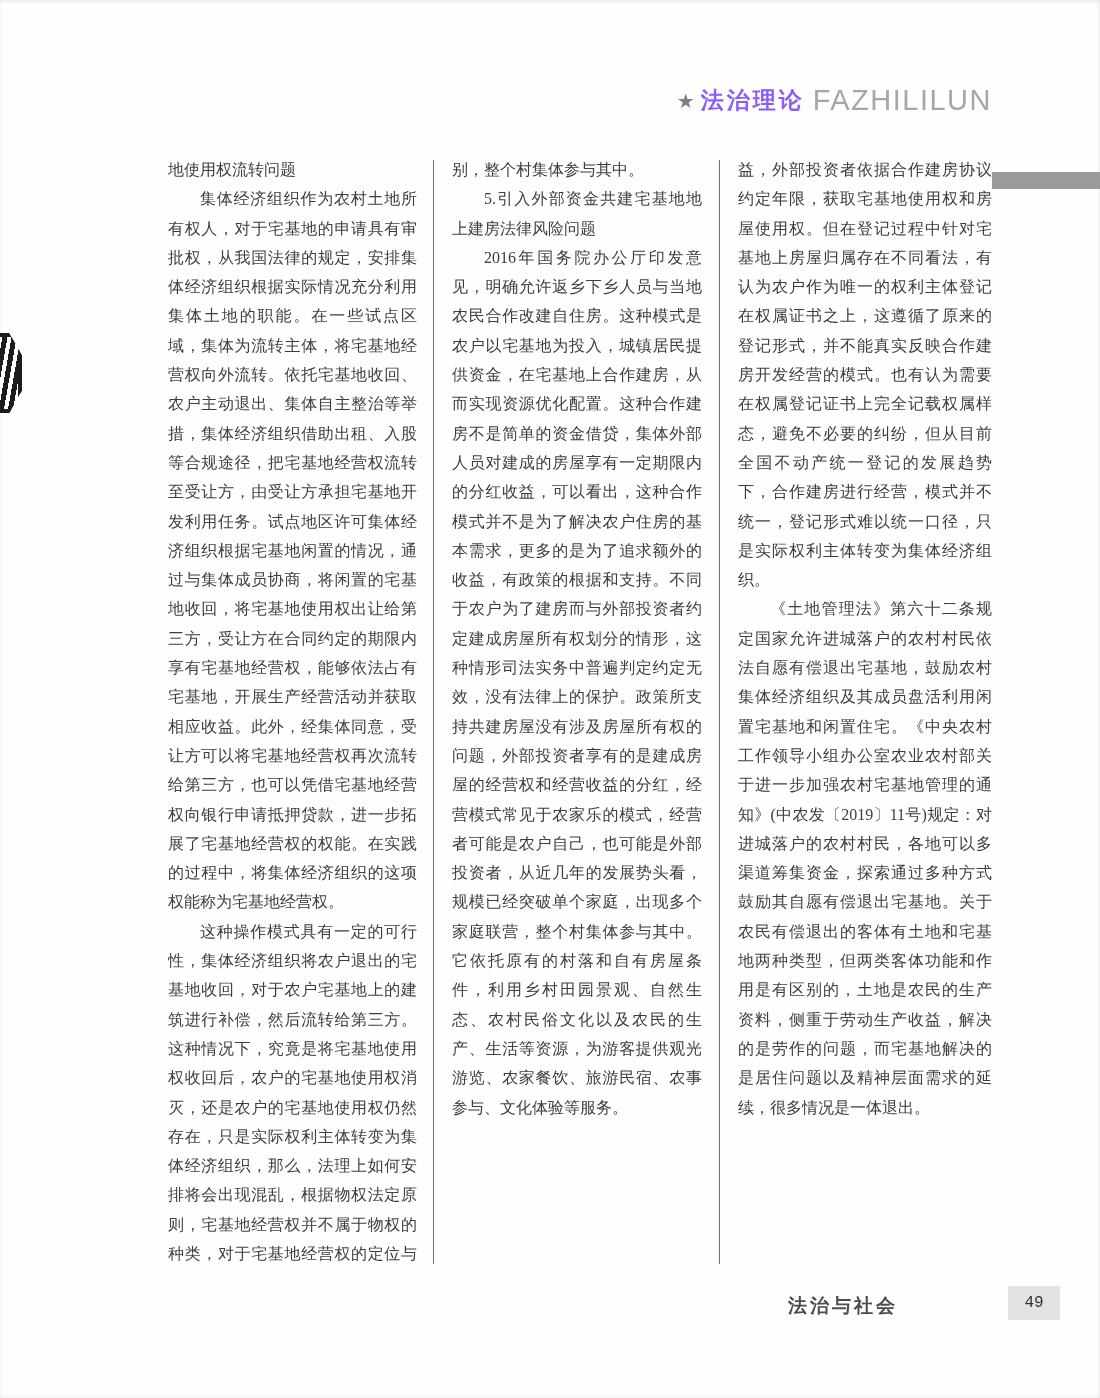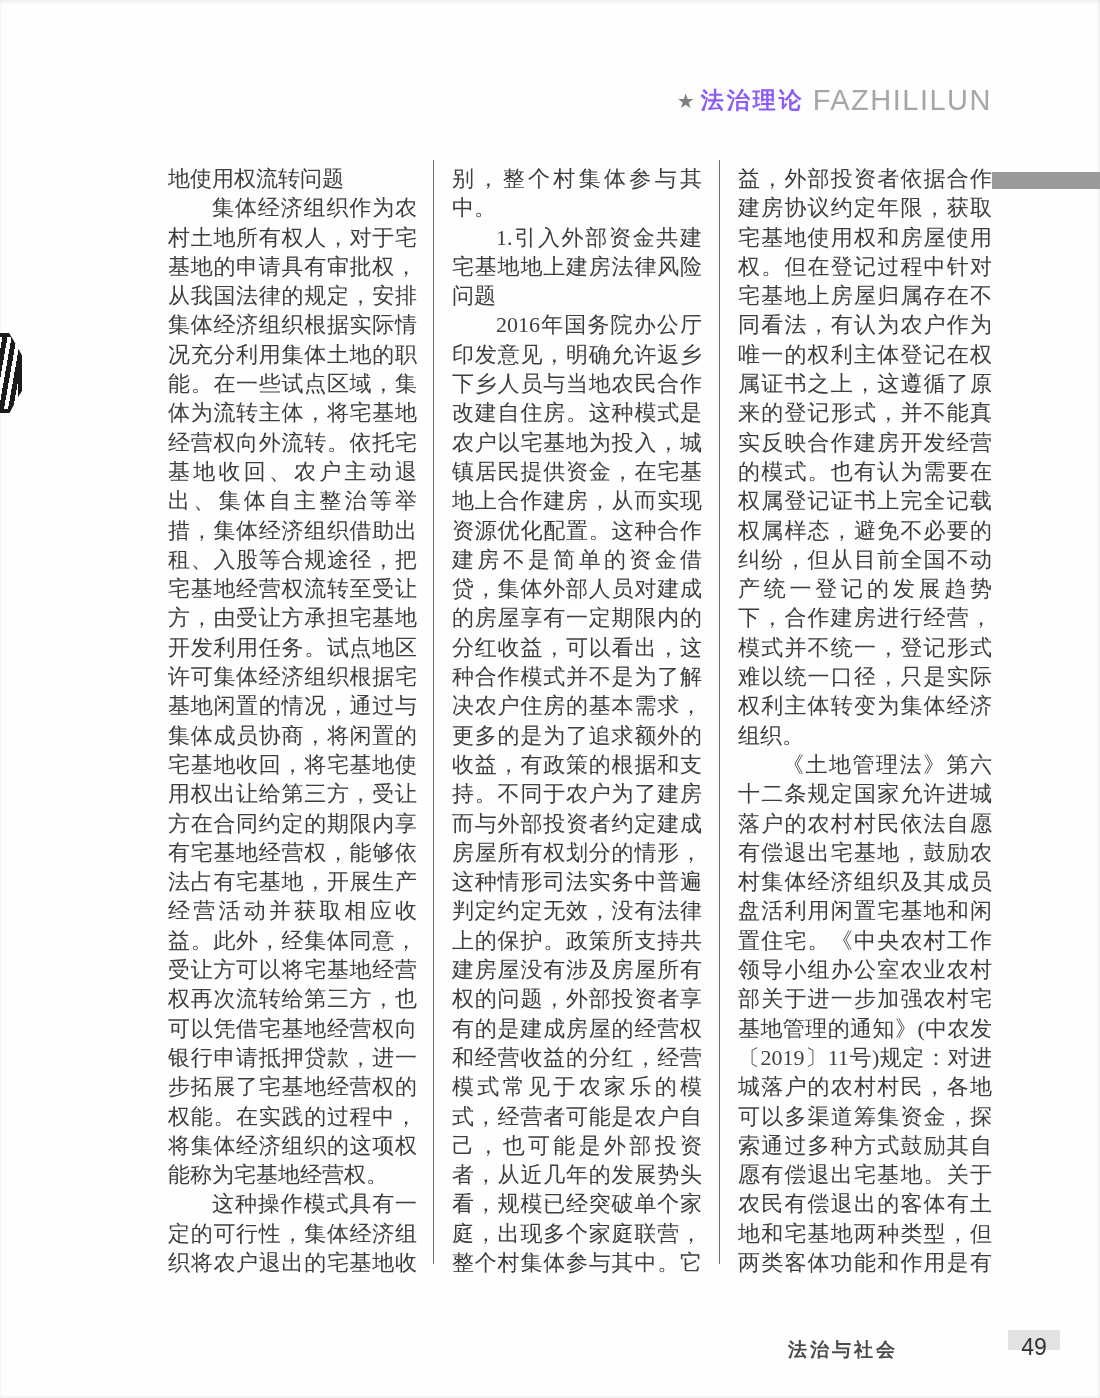--- a/index.html
+++ b/index.html
@@ -32,43 +32,43 @@
     clip-path:polygon(0 0,55% 0,100% 28%,100% 72%,55% 100%,0 100%);
   }
   .blob::after{
     content:"";position:absolute;inset:0;
     clip-path:polygon(0 0,55% 0,100% 28%,100% 72%,55% 100%,0 100%);
     border:0;
     box-shadow:inset 0 0 0 4px #1c1c1c;
   }
   
   .col{
-    position:absolute;top:164px;height:1116px;overflow:hidden;
-    font-size:22px;line-height:29.3px;color:#3d3d3d;
+    position:absolute;top:155px;height:1116px;overflow:hidden;
+    font-size:16px;line-height:29.3px;color:#3d3d3d;
     text-align:justify;
   }
   .col p{margin:0;}
   .col p.indent{text-indent:2em;}
   .col-1{left:168px;width:249px;}
   .col-2{left:452px;width:250px;}
   .col-3{left:738px;width:254px;}
   .vrule{position:absolute;top:160px;width:1px;height:1104px;background:#6e6e6e;}
   .vrule-1{left:433px;}
   .vrule-2{left:719px;}
   
   .footer{position:absolute;left:0;top:1284px;width:1100px;height:40px;
-    font-family:Liberation Sans, sans-serif;margin-top:44px;}
+    font-family:Liberation Mono, monospace;}
   .footer-journal{
     position:absolute;right:202px;top:9px;
     color:#4c4c4c;font-weight:bold;font-size:19px;letter-spacing:3px;
   }
   .footer-pagebox{
-    position:absolute;right:40px;top:2px;width:52px;height:20px;
+    position:absolute;right:40px;top:2px;width:52px;height:34px;
     background:#e3e3e3;text-align:center;line-height:34px;
-    color:#333333;font-size:23px;
+    color:#333333;font-size:16px;
   }
 </style>
 </head>
 <body>
 
 <div class="page">
 
   <div class="header">
     <div class="header-inner">
       <span class="hdr-star">★</span><span class="hdr-cn">法治理论</span><span class="hdr-py">FAZHILILUN</span>
@@ -79,21 +79,21 @@
   <div class="blob"></div>
 
   <div class="col col-1" id="col-0">
       <p class="">地使用权流转问题</p>
       <p class="indent">集体经济组织作为农村土地所有权人，对于宅基地的申请具有审批权，从我国法律的规定，安排集体经济组织根据实际情况充分利用集体土地的职能。在一些试点区域，集体为流转主体，将宅基地经营权向外流转。依托宅基地收回、农户主动退出、集体自主整治等举措，集体经济组织借助出租、入股等合规途径，把宅基地经营权流转至受让方，由受让方承担宅基地开发利用任务。试点地区许可集体经济组织根据宅基地闲置的情况，通过与集体成员协商，将闲置的宅基地收回，将宅基地使用权出让给第三方，受让方在合同约定的期限内享有宅基地经营权，能够依法占有宅基地，开展生产经营活动并获取相应收益。此外，经集体同意，受让方可以将宅基地经营权再次流转给第三方，也可以凭借宅基地经营权向银行申请抵押贷款，进一步拓展了宅基地经营权的权能。在实践的过程中，将集体经济组织的这项权能称为宅基地经营权。</p>
       <p class="indent">这种操作模式具有一定的可行性，集体经济组织将农户退出的宅基地收回，对于农户宅基地上的建筑进行补偿，然后流转给第三方。这种情况下，究竟是将宅基地使用权收回后，农户的宅基地使用权消灭，还是农户的宅基地使用权仍然存在，只是实际权利主体转变为集体经济组织，那么，法理上如何安排将会出现混乱，根据物权法定原则，宅基地经营权并不属于物权的种类，对于宅基地经营权的定位与现行法难以融合，影响物权体系的稳定性。另一方面，从外在表现上看，这与农户直接流转给第三方没有区</p>
     </div>
   <div class="vrule vrule-1"></div>
   <div class="col col-2" id="col-1">
       <p class="">别，整个村集体参与其中。</p>
-      <p class="indent">1.引入外部资金共建宅基地地上建房法律风险问题</p>
+      <p class="indent">5.引入外部资金共建宅基地地上建房法律风险问题</p>
       <p class="indent">2016年国务院办公厅印发意见，明确允许返乡下乡人员与当地农民合作改建自住房。这种模式是农户以宅基地为投入，城镇居民提供资金，在宅基地上合作建房，从而实现资源优化配置。这种合作建房不是简单的资金借贷，集体外部人员对建成的房屋享有一定期限内的分红收益，可以看出，这种合作模式并不是为了解决农户住房的基本需求，更多的是为了追求额外的收益，有政策的根据和支持。不同于农户为了建房而与外部投资者约定建成房屋所有权划分的情形，这种情形司法实务中普遍判定约定无效，没有法律上的保护。政策所支持共建房屋没有涉及房屋所有权的问题，外部投资者享有的是建成房屋的经营权和经营收益的分红，经营模式常见于农家乐的模式，经营者可能是农户自己，也可能是外部投资者，从近几年的发展势头看，规模已经突破单个家庭，出现多个家庭联营，整个村集体参与其中。它依托原有的村落和自有房屋条件，利用乡村田园景观、自然生态、农村民俗文化以及农民的生产、生活等资源，为游客提供观光游览、农家餐饮、旅游民宿、农事参与、文化体验等服务。</p>
     </div>
   <div class="vrule vrule-2"></div>
   <div class="col col-3" id="col-2">
       <p class="">益，外部投资者依据合作建房协议约定年限，获取宅基地使用权和房屋使用权。但在登记过程中针对宅基地上房屋归属存在不同看法，有认为农户作为唯一的权利主体登记在权属证书之上，这遵循了原来的登记形式，并不能真实反映合作建房开发经营的模式。也有认为需要在权属登记证书上完全记载权属样态，避免不必要的纠纷，但从目前全国不动产统一登记的发展趋势下，合作建房进行经营，模式并不统一，登记形式难以统一口径，只是实际权利主体转变为集体经济组织。</p>
       <p class="indent">《土地管理法》第六十二条规定国家允许进城落户的农村村民依法自愿有偿退出宅基地，鼓励农村集体经济组织及其成员盘活利用闲置宅基地和闲置住宅。《中央农村工作领导小组办公室农业农村部关于进一步加强农村宅基地管理的通知》(中农发〔2019〕11号)规定：对进城落户的农村村民，各地可以多渠道筹集资金，探索通过多种方式鼓励其自愿有偿退出宅基地。关于农民有偿退出的客体有土地和宅基地两种类型，但两类客体功能和作用是有区别的，土地是农民的生产资料，侧重于劳动生产收益，解决的是劳作的问题，而宅基地解决的是居住问题以及精神层面需求的延续，很多情况是一体退出。</p>
     </div>
 
   <div class="footer">
     <span class="footer-journal">法治与社会</span>

